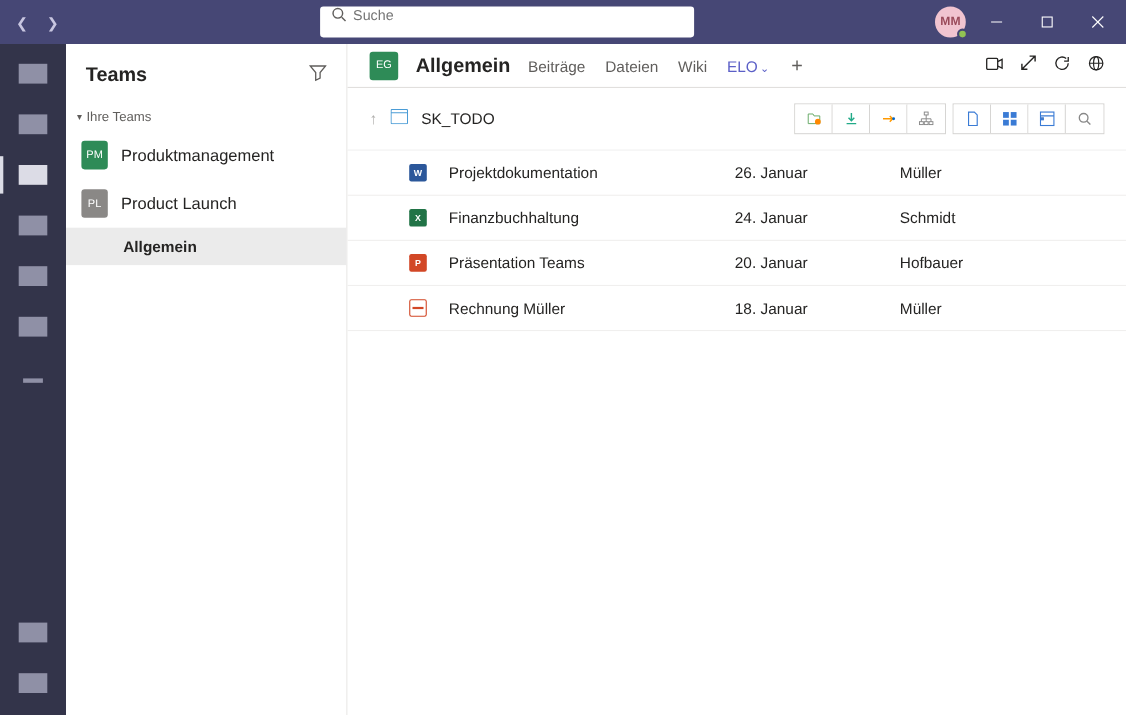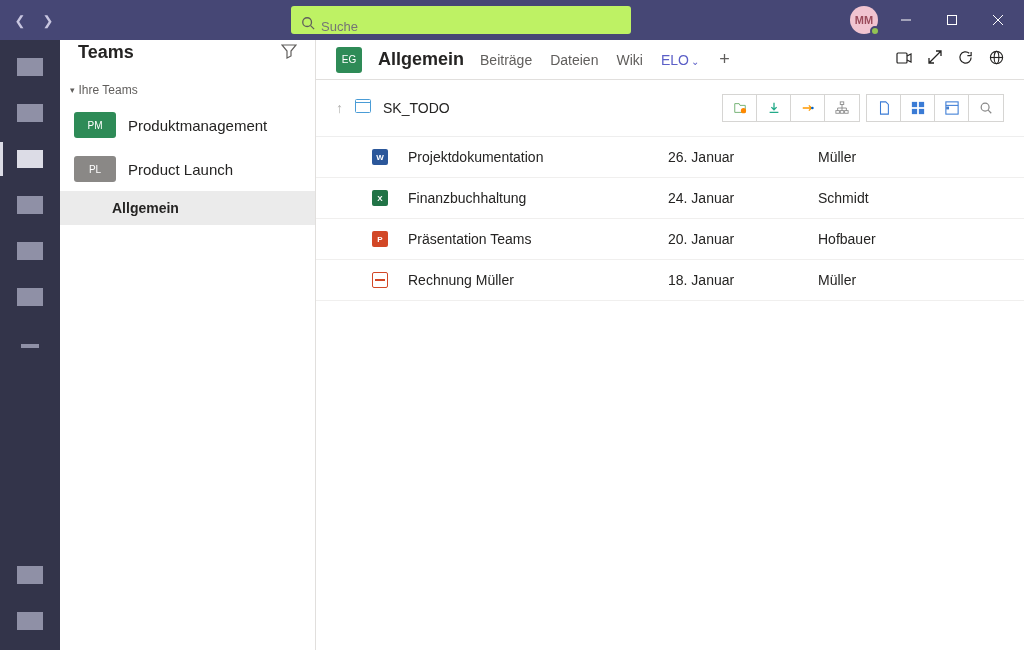--- a/index.html
+++ b/index.html
@@ -1,40 +1,40 @@
 <!DOCTYPE html>
 <html><head>
 <meta charset="utf-8">
 <style>
 *{box-sizing:border-box;margin:0;padding:0;font-family:"Segoe UI",Arial,sans-serif}
 body{width:1024px;height:650px;overflow:hidden;background:#f3f2f1}
 .titlebar{height:40px;background:#464775;display:flex;align-items:center;padding:0 8px;color:#fff}
 .nav-arrows{display:flex;gap:4px;margin-right:12px}
 .nav-arrow{width:24px;height:24px;display:flex;align-items:center;justify-content:center;color:#c8c6e0;cursor:pointer;font-size:13px}
 .search-wrap{flex:1;display:flex;justify-content:center}
-.search-box{width:340px;height:28px;background:#bef264;border-radius:3px;display:flex;align-items:flex-end;padding:0 10px;color:#666}
+.search-box{width:340px;height:28px;background:#ffffff;border-radius:3px;display:flex;align-items:flex-start;padding:0 10px;color:#666}
 .search-box input{border:none;background:transparent;outline:none;flex:1;font-size:13px;color:#333;margin-left:6px}
 .title-right{display:flex;align-items:center;gap:10px;margin-left:auto}
 .avatar{width:28px;height:28px;border-radius:50%;background:#f1c4d0;display:flex;align-items:center;justify-content:center;font-size:11px;color:#9a4a5a;font-weight:600;position:relative}
 .presence{width:10px;height:10px;border-radius:50%;background:#92c353;border:2px solid #464775;position:absolute;bottom:-2px;right:-2px}
 .win-btn{width:36px;height:28px;display:flex;align-items:center;justify-content:center;color:#fff;cursor:pointer}
 .body{display:flex;height:610px}
 .rail{width:60px;background:#33344a;display:flex;flex-direction:column;align-items:center;padding-top:18px;gap:28px}
 .rail-item{width:26px;height:18px;background:#8f90a6;position:relative}
 .rail-item.teams{background:#dcdce6}
 .rail-item.teams::before{content:"";position:absolute;left:-17px;top:-8px;bottom:-8px;width:3px;background:#dcdce6}
 .rail-sub{width:18px;height:4px;background:#8f90a6;margin-top:10px}
 .sidebar{width:256px;background:#fff;border-right:1px solid #e1dfdd;display:flex;flex-direction:column}
-.sidebar-head{display:flex;align-items:center;justify-content:space-between;padding:2px 18px 14px 18px}
+.sidebar-head{display:flex;align-items:center;justify-content:space-between;padding:18px 18px 14px 18px}
 .sidebar-head h1{font-size:18px;font-weight:700;color:#252423}
 .filter-ic{color:#605e5c;cursor:pointer}
 .section-lbl{display:flex;align-items:center;padding:6px 10px;color:#605e5c;font-size:12px;gap:4px}
 .caret{font-size:9px}
 .team-item{display:flex;align-items:center;padding:9px 14px;gap:12px;cursor:pointer}
-.team-avatar{width:42px;height:26px;border-radius:3px;display:flex;align-items:center;justify-content:center;font-size:10px;color:#fff;font-weight:500}
+.team-avatar{width:24px;height:26px;border-radius:3px;display:flex;align-items:center;justify-content:center;font-size:10px;color:#fff;font-weight:500}
 .team-name{font-size:15px;color:#252423}
 .channel-item{padding:9px 14px 9px 52px;font-size:14px;color:#252423;cursor:pointer}
 .channel-item.active{background:#ebebeb;font-weight:700}
 .content{flex:1;background:#f9f9f9;display:flex;flex-direction:column}
 .content-head{height:40px;background:#fff;border-bottom:1px solid #e1dfdd;display:flex;align-items:center;padding:0 20px;gap:16px}
 .ch-avatar{width:26px;height:26px;background:#2e8b57;border-radius:3px;display:flex;align-items:center;justify-content:center;font-size:10px;color:#fff;font-weight:500}
 .ch-title{font-size:18px;font-weight:700;color:#252423}
 .tabs{display:flex;gap:18px;font-size:14px;color:#605e5c;align-items:flex-end}
 .tab{cursor:pointer}
 .tab.active{color:#5b5fc7;font-weight:400}

